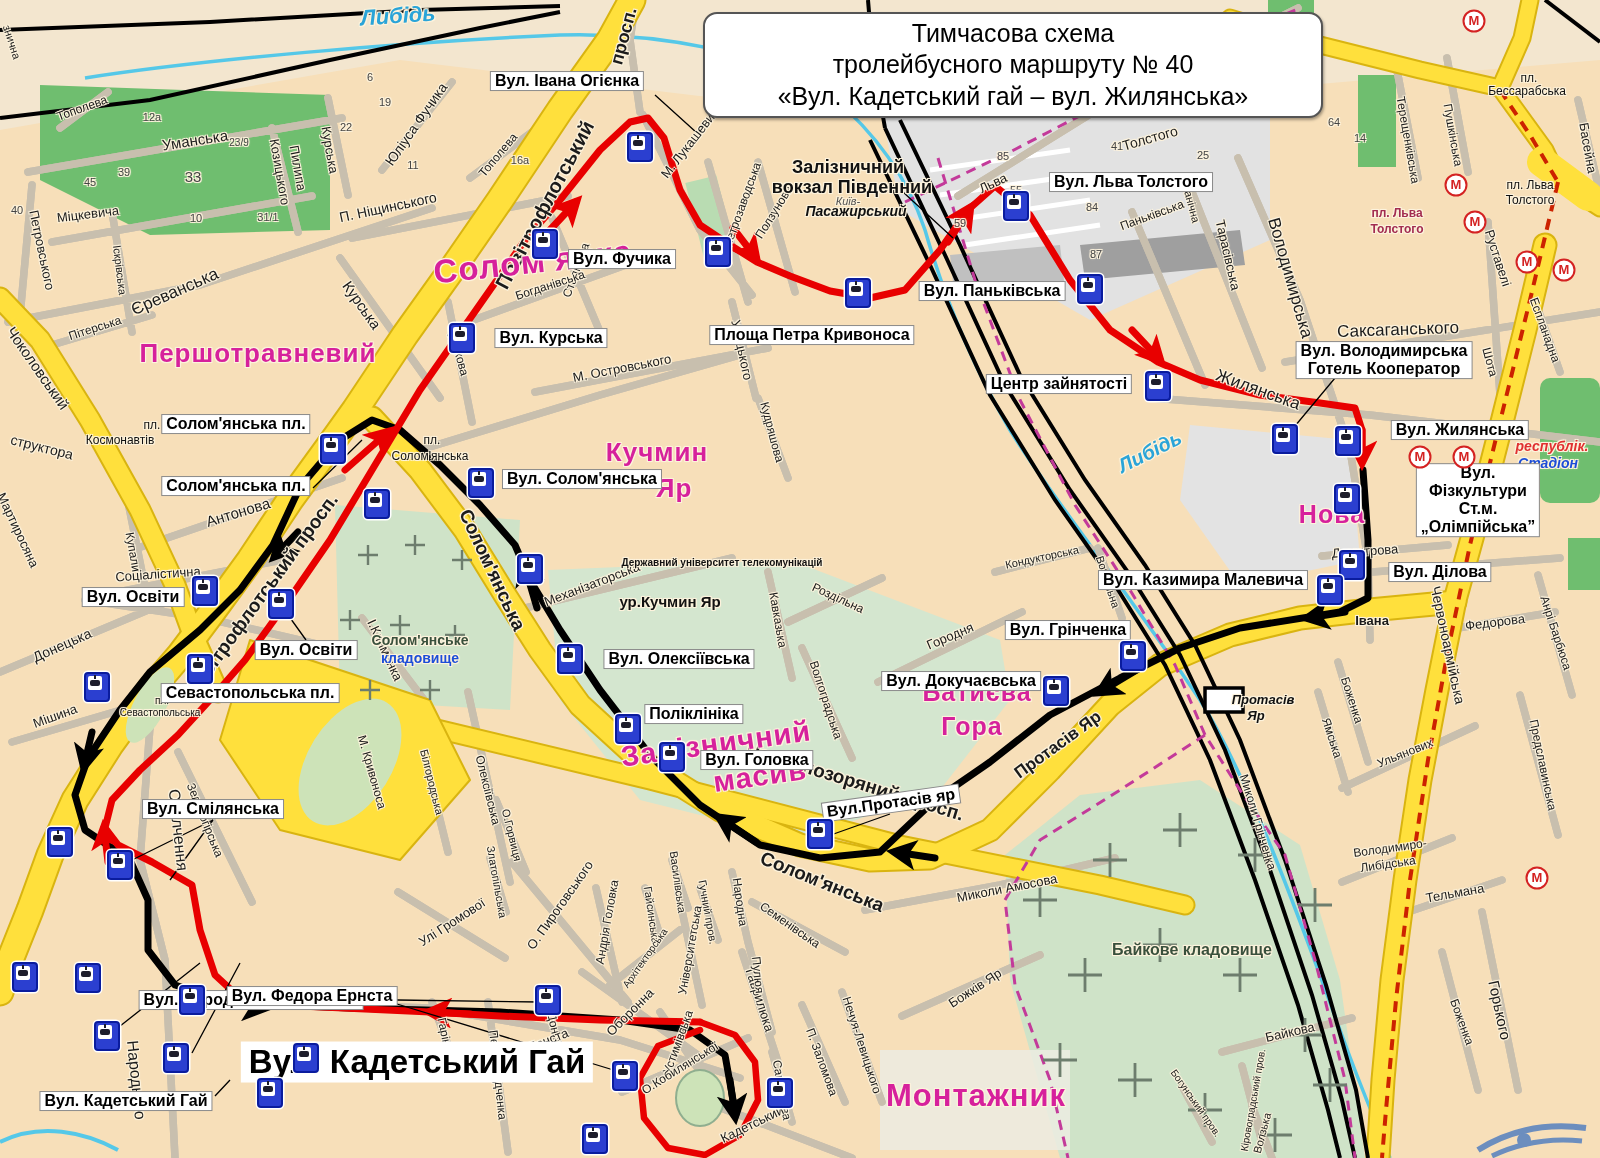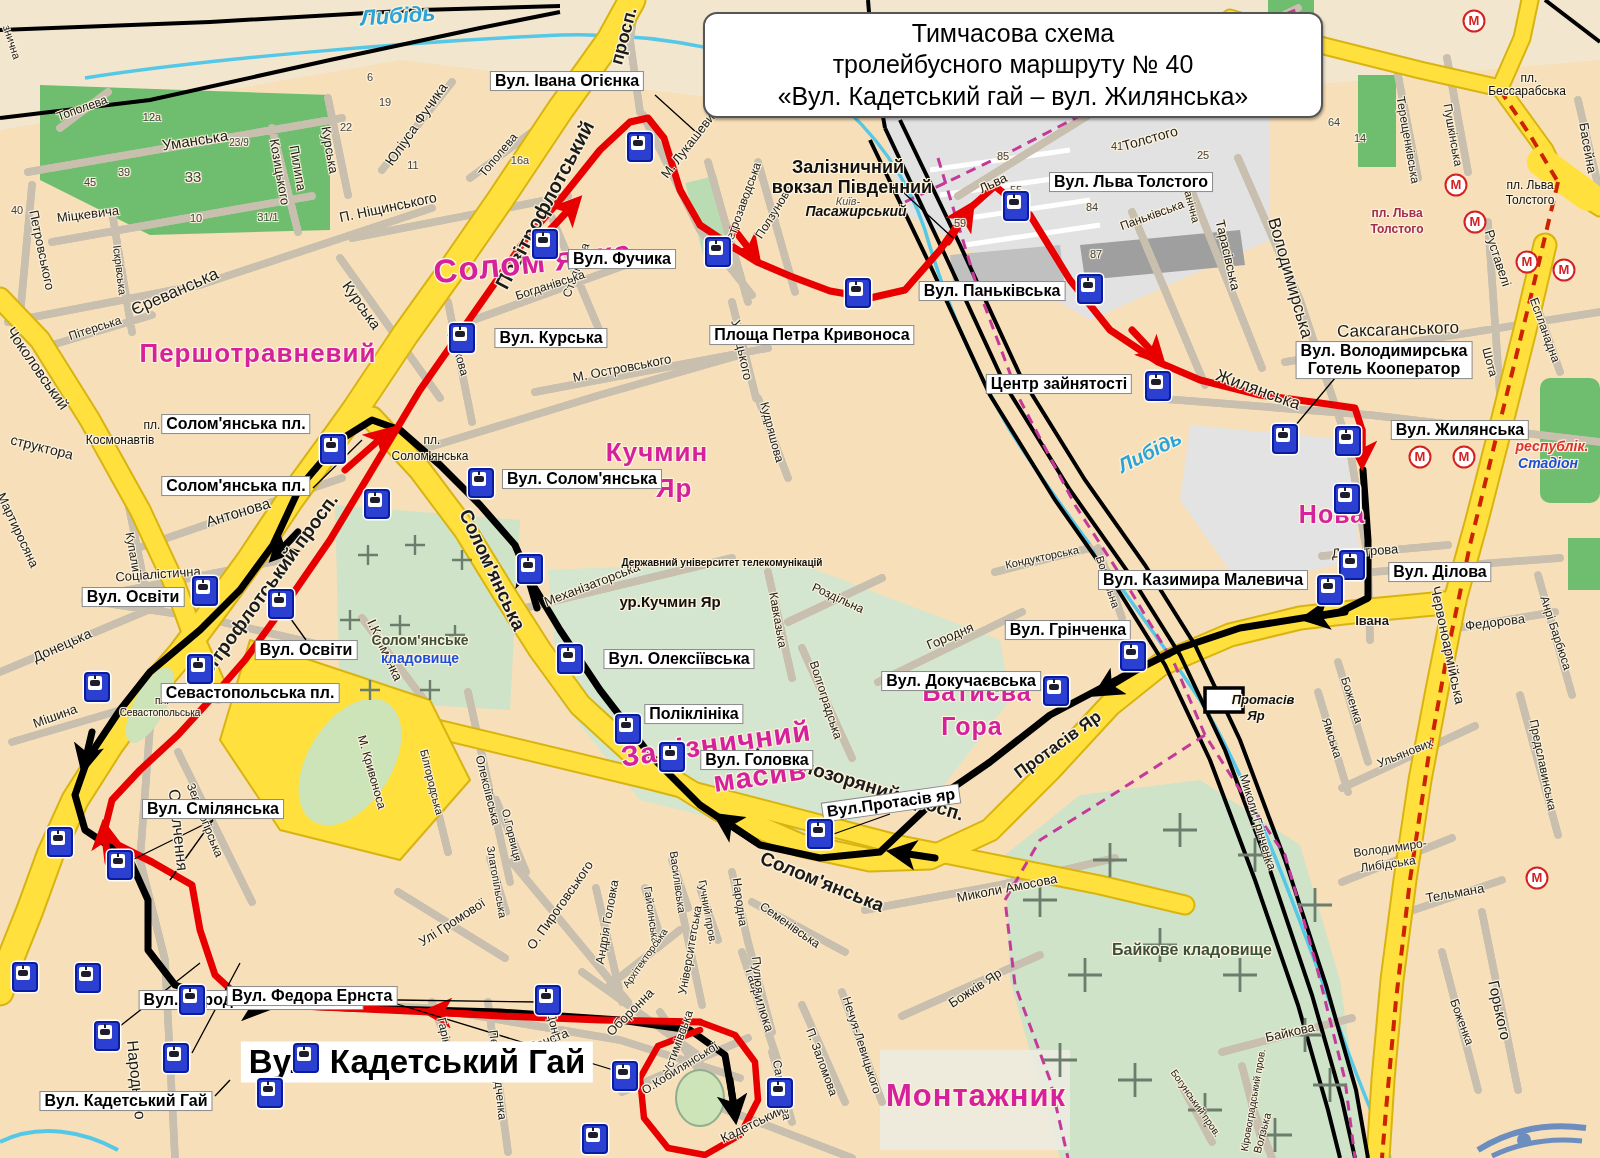--- a/index.html
+++ b/index.html
@@ -362,20 +362,24 @@
       <div class="stop-label" style="font-size: 16px; position: absolute; left: 1059px; top: 384px; transform: translate(-50%, -50%);">
         <div>Центр зайнятості</div>
       </div>
       <div class="stop-label" style="font-size: 16px; position: absolute; left: 1384px; top: 360px; transform: translate(-50%, -50%);">
         <div>Вул. Володимирська</div>
         <div>Готель Кооператор</div>
       </div>
       <div class="stop-label" style="font-size: 16px; position: absolute; left: 1460px; top: 430px; transform: translate(-50%, -50%);">
         <div>Вул. Жилянська</div>
       </div>
+      <div class="stop-label" style="font-size: 16px; position: absolute; left: 1478px; top: 500px; transform: translate(-50%, -50%);">
+        <div>Вул. Фізкультури</div>
+        <div>Ст.м. „Олімпійська”</div>
+      </div>
       <div class="stop-label" style="font-size: 16px; position: absolute; left: 1440px; top: 572px; transform: translate(-50%, -50%);">
         <div>Вул. Ділова</div>
       </div>
       <div class="stop-label" style="font-size: 16px; position: absolute; left: 1203px; top: 580px; transform: translate(-50%, -50%);">
         <div>Вул. Казимира Малевича</div>
       </div>
       <div class="stop-label" style="font-size: 16px; position: absolute; left: 1068px; top: 630px; transform: translate(-50%, -50%);">
         <div>Вул. Грінченка</div>
       </div>
       <div class="stop-label" style="font-size: 16px; position: absolute; left: 961px; top: 681px; transform: translate(-50%, -50%);">

